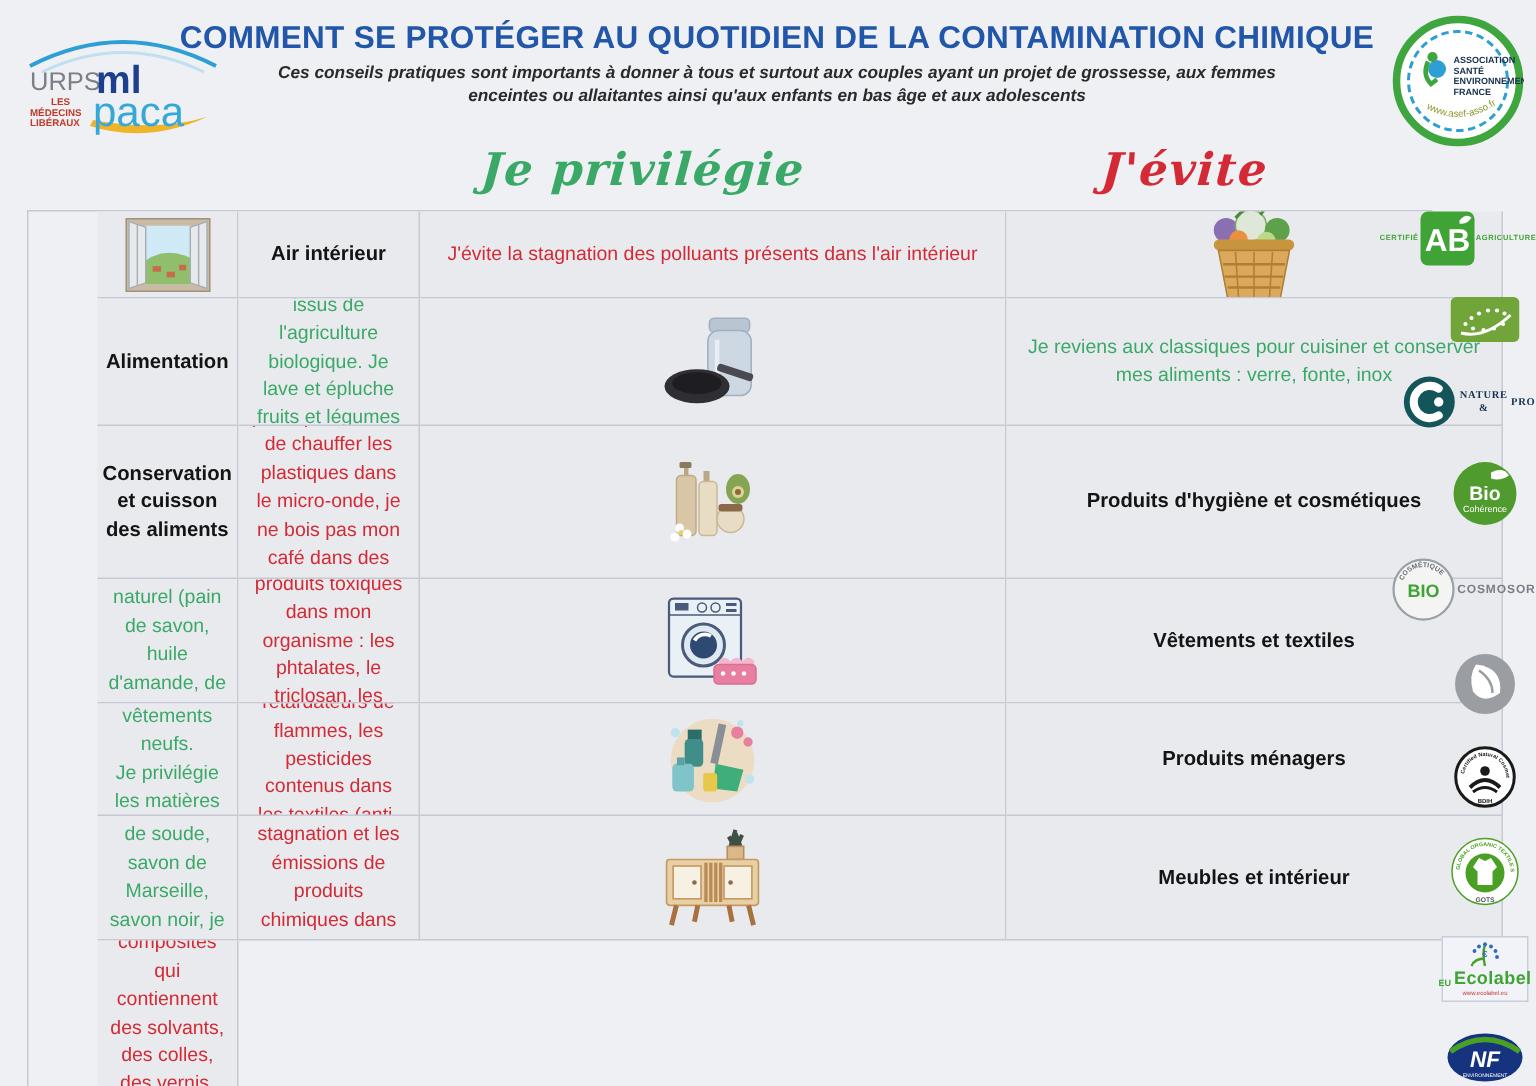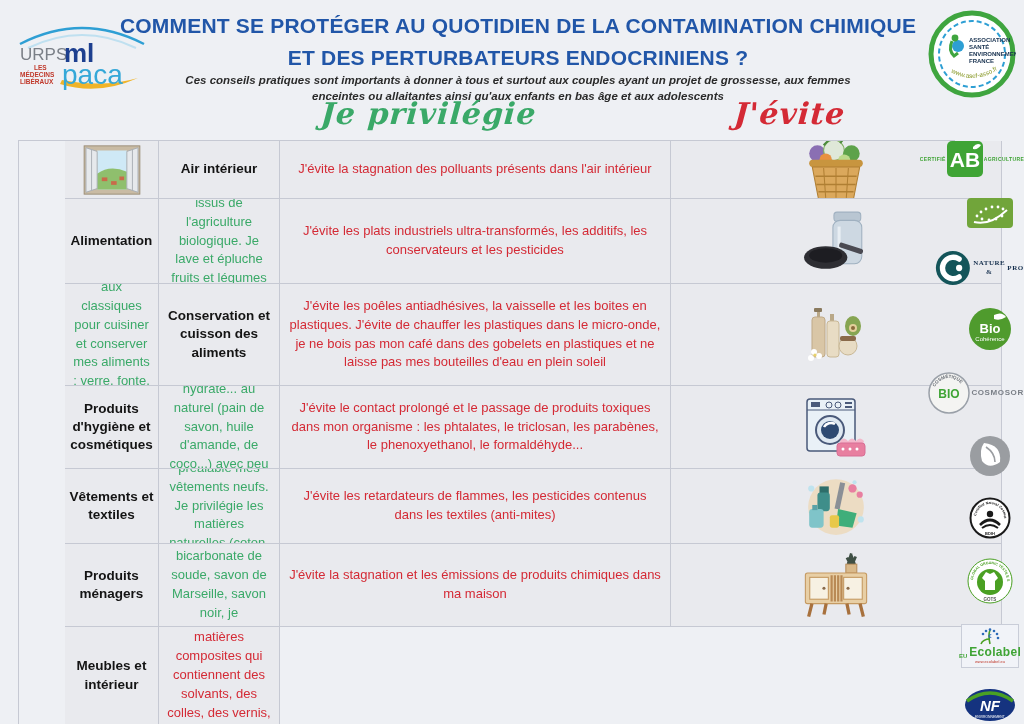--- a/index.html
+++ b/index.html
@@ -84,21 +84,20 @@
     <text x="8" y="42" font-size="17" fill="#7a7f87" font-family="Liberation Sans, sans-serif">URPS</text>
     <text x="52" y="44" font-size="26" font-weight="bold" fill="#1d3f8f" font-family="Liberation Sans, sans-serif">ml</text>
     <text x="22" y="52" font-size="6.5" font-weight="bold" fill="#c0392b">LES</text>
     <text x="8" y="59" font-size="6.5" font-weight="bold" fill="#c0392b">MÉDECINS</text>
     <text x="8" y="66" font-size="6.5" font-weight="bold" fill="#c0392b">LIBÉRAUX</text>
     <text x="50" y="66" font-size="28" fill="#35a8d8" font-family="Liberation Sans, sans-serif">paca</text>
   </svg>
 
   <div class="title-block">
     <div class="title">COMMENT SE PROTÉGER AU QUOTIDIEN DE LA CONTAMINATION CHIMIQUE</div>
-    <div class="title">ET DES PERTURBATEURS ENDOCRINIENS ?</div>
     <div class="subtitle">Ces conseils pratiques sont importants à donner à tous et surtout aux couples ayant un projet de grossesse, aux femmes enceintes ou allaitantes ainsi qu'aux enfants en bas âge et aux adolescents</div>
   </div>
 
   <svg class="asef-logo" viewBox="0 0 88 88">
     <circle cx="44" cy="44" r="41" fill="#ffffff" stroke="#3fa53f" stroke-width="5"></circle>
     <circle cx="44" cy="44" r="33" fill="none" stroke="#2e9fd4" stroke-width="2" stroke-dasharray="5 3"></circle>
     <circle cx="30" cy="36" r="6" fill="#2e9fd4"></circle>
     <circle cx="27" cy="28" r="3.4" fill="#3fa53f"></circle>
     <path d="M24 31 Q20 40 26 46 L30 43" fill="none" stroke="#3fa53f" stroke-width="3"></path>
     <text x="41" y="32" font-size="6" font-weight="bold" fill="#16304e">ASSOCIATION</text>
@@ -142,21 +141,20 @@
         <circle cx="22" cy="22" r="6" fill="#e8923f"></circle>
         <circle cx="40" cy="23" r="6" fill="#bcd98a"></circle>
         <rect x="6" y="22" width="52" height="7" rx="3.5" fill="#c8953f"></rect>
         <path d="M9 29 L55 29 L49 60 L15 60 Z" fill="#dba85c" stroke="#b07f33"></path>
         <path d="M12 38 L52 38 M13 46 L51 46 M15 53 L49 53" stroke="#b07f33" stroke-width="1.5"></path>
         <path d="M20 30 L22 59 M32 30 L32 59 M44 30 L42 59" stroke="#b07f33"></path>
       </svg>
     </div>
     <div class="cell cat">Alimentation</div>
     <div class="cell do">J'achète des produits labellisés issus de l'agriculture biologique. Je lave et épluche fruits et légumes et je cuisine mes plats maisons</div>
-    <div class="cell avoid">J'évite les plats industriels ultra-transformés, les additifs, les conservateurs et les pesticides</div>
 
     <div class="cell icon-cell">
       <svg width="66" height="86" viewBox="0 0 64 62">
         <rect x="30" y="3" width="26" height="9" rx="3" fill="#b9c6d2" stroke="#9fb0c0"></rect>
         <rect x="29" y="11" width="28" height="42" rx="7" fill="#cdd8e2" stroke="#9fb0c0"></rect>
         <line x1="35" y1="17" x2="35" y2="47" stroke="#e8eef3" stroke-width="3"></line>
         <rect x="36" y="32" width="24" height="5" rx="2" transform="rotate(18 36 32)" fill="#4a4a52"></rect>
         <ellipse cx="22" cy="47" rx="21" ry="11" fill="#2e2e33"></ellipse>
         <ellipse cx="22" cy="45" rx="16" ry="7" fill="#1d1d22"></ellipse>
       </svg>

